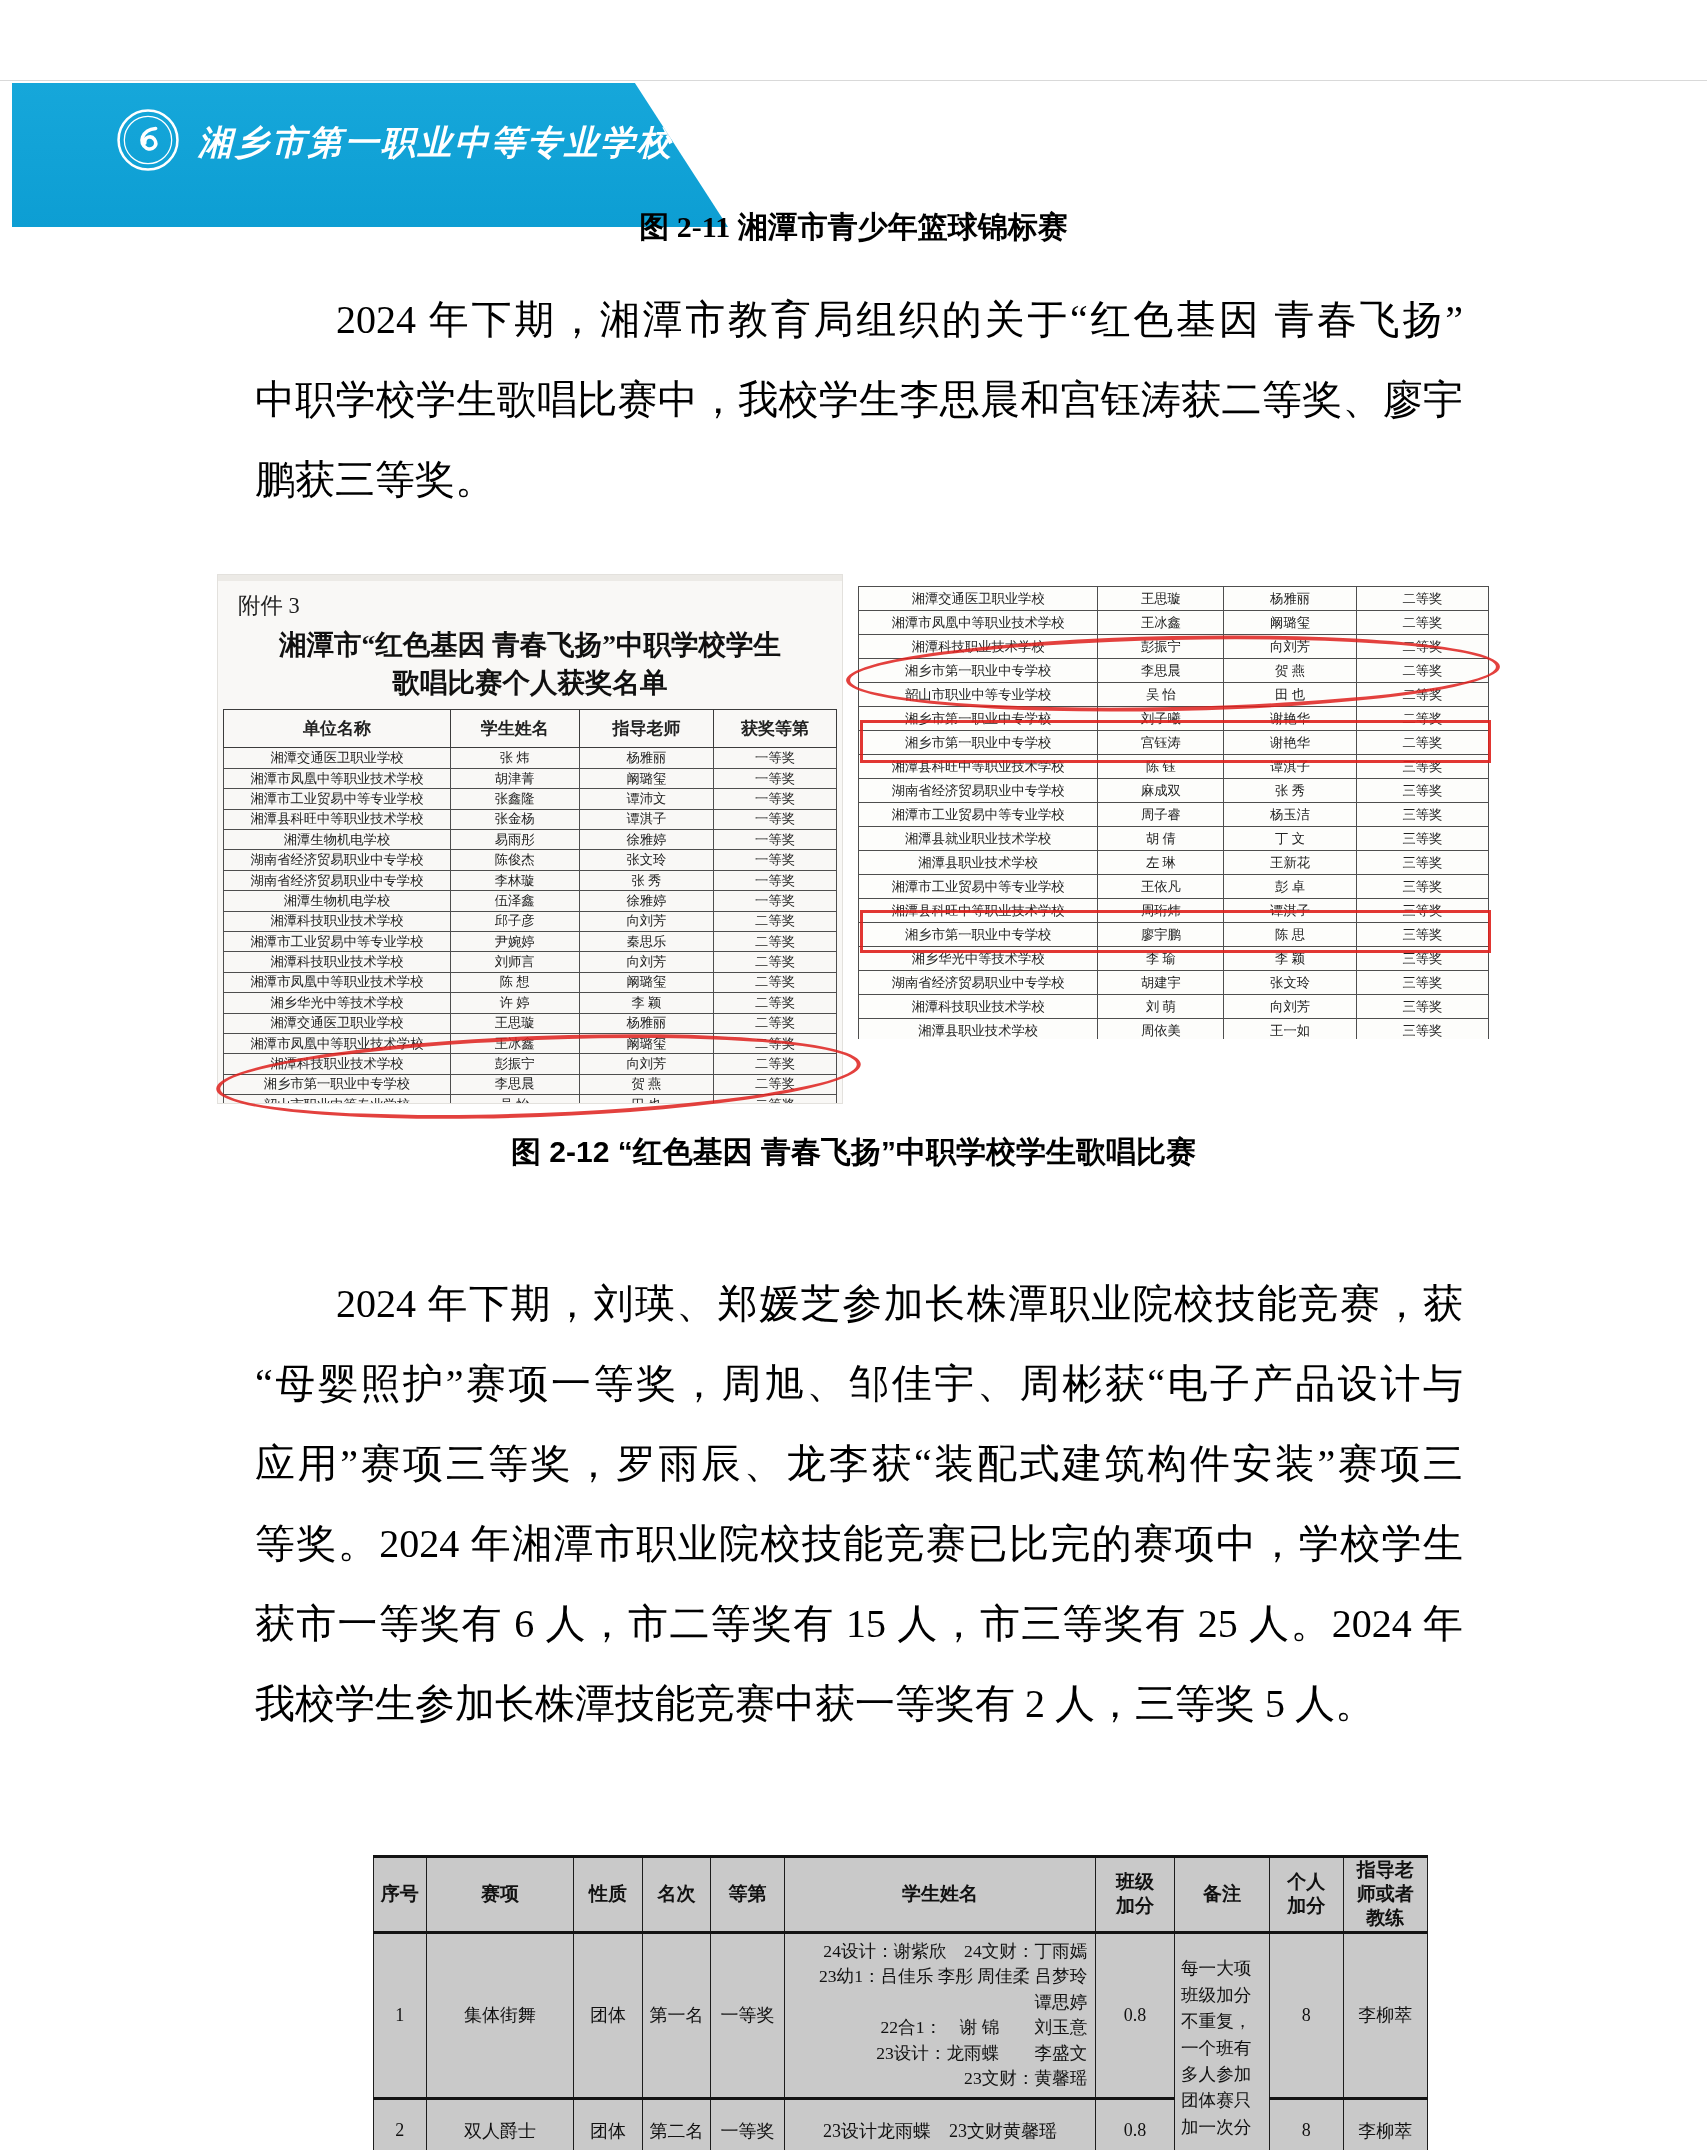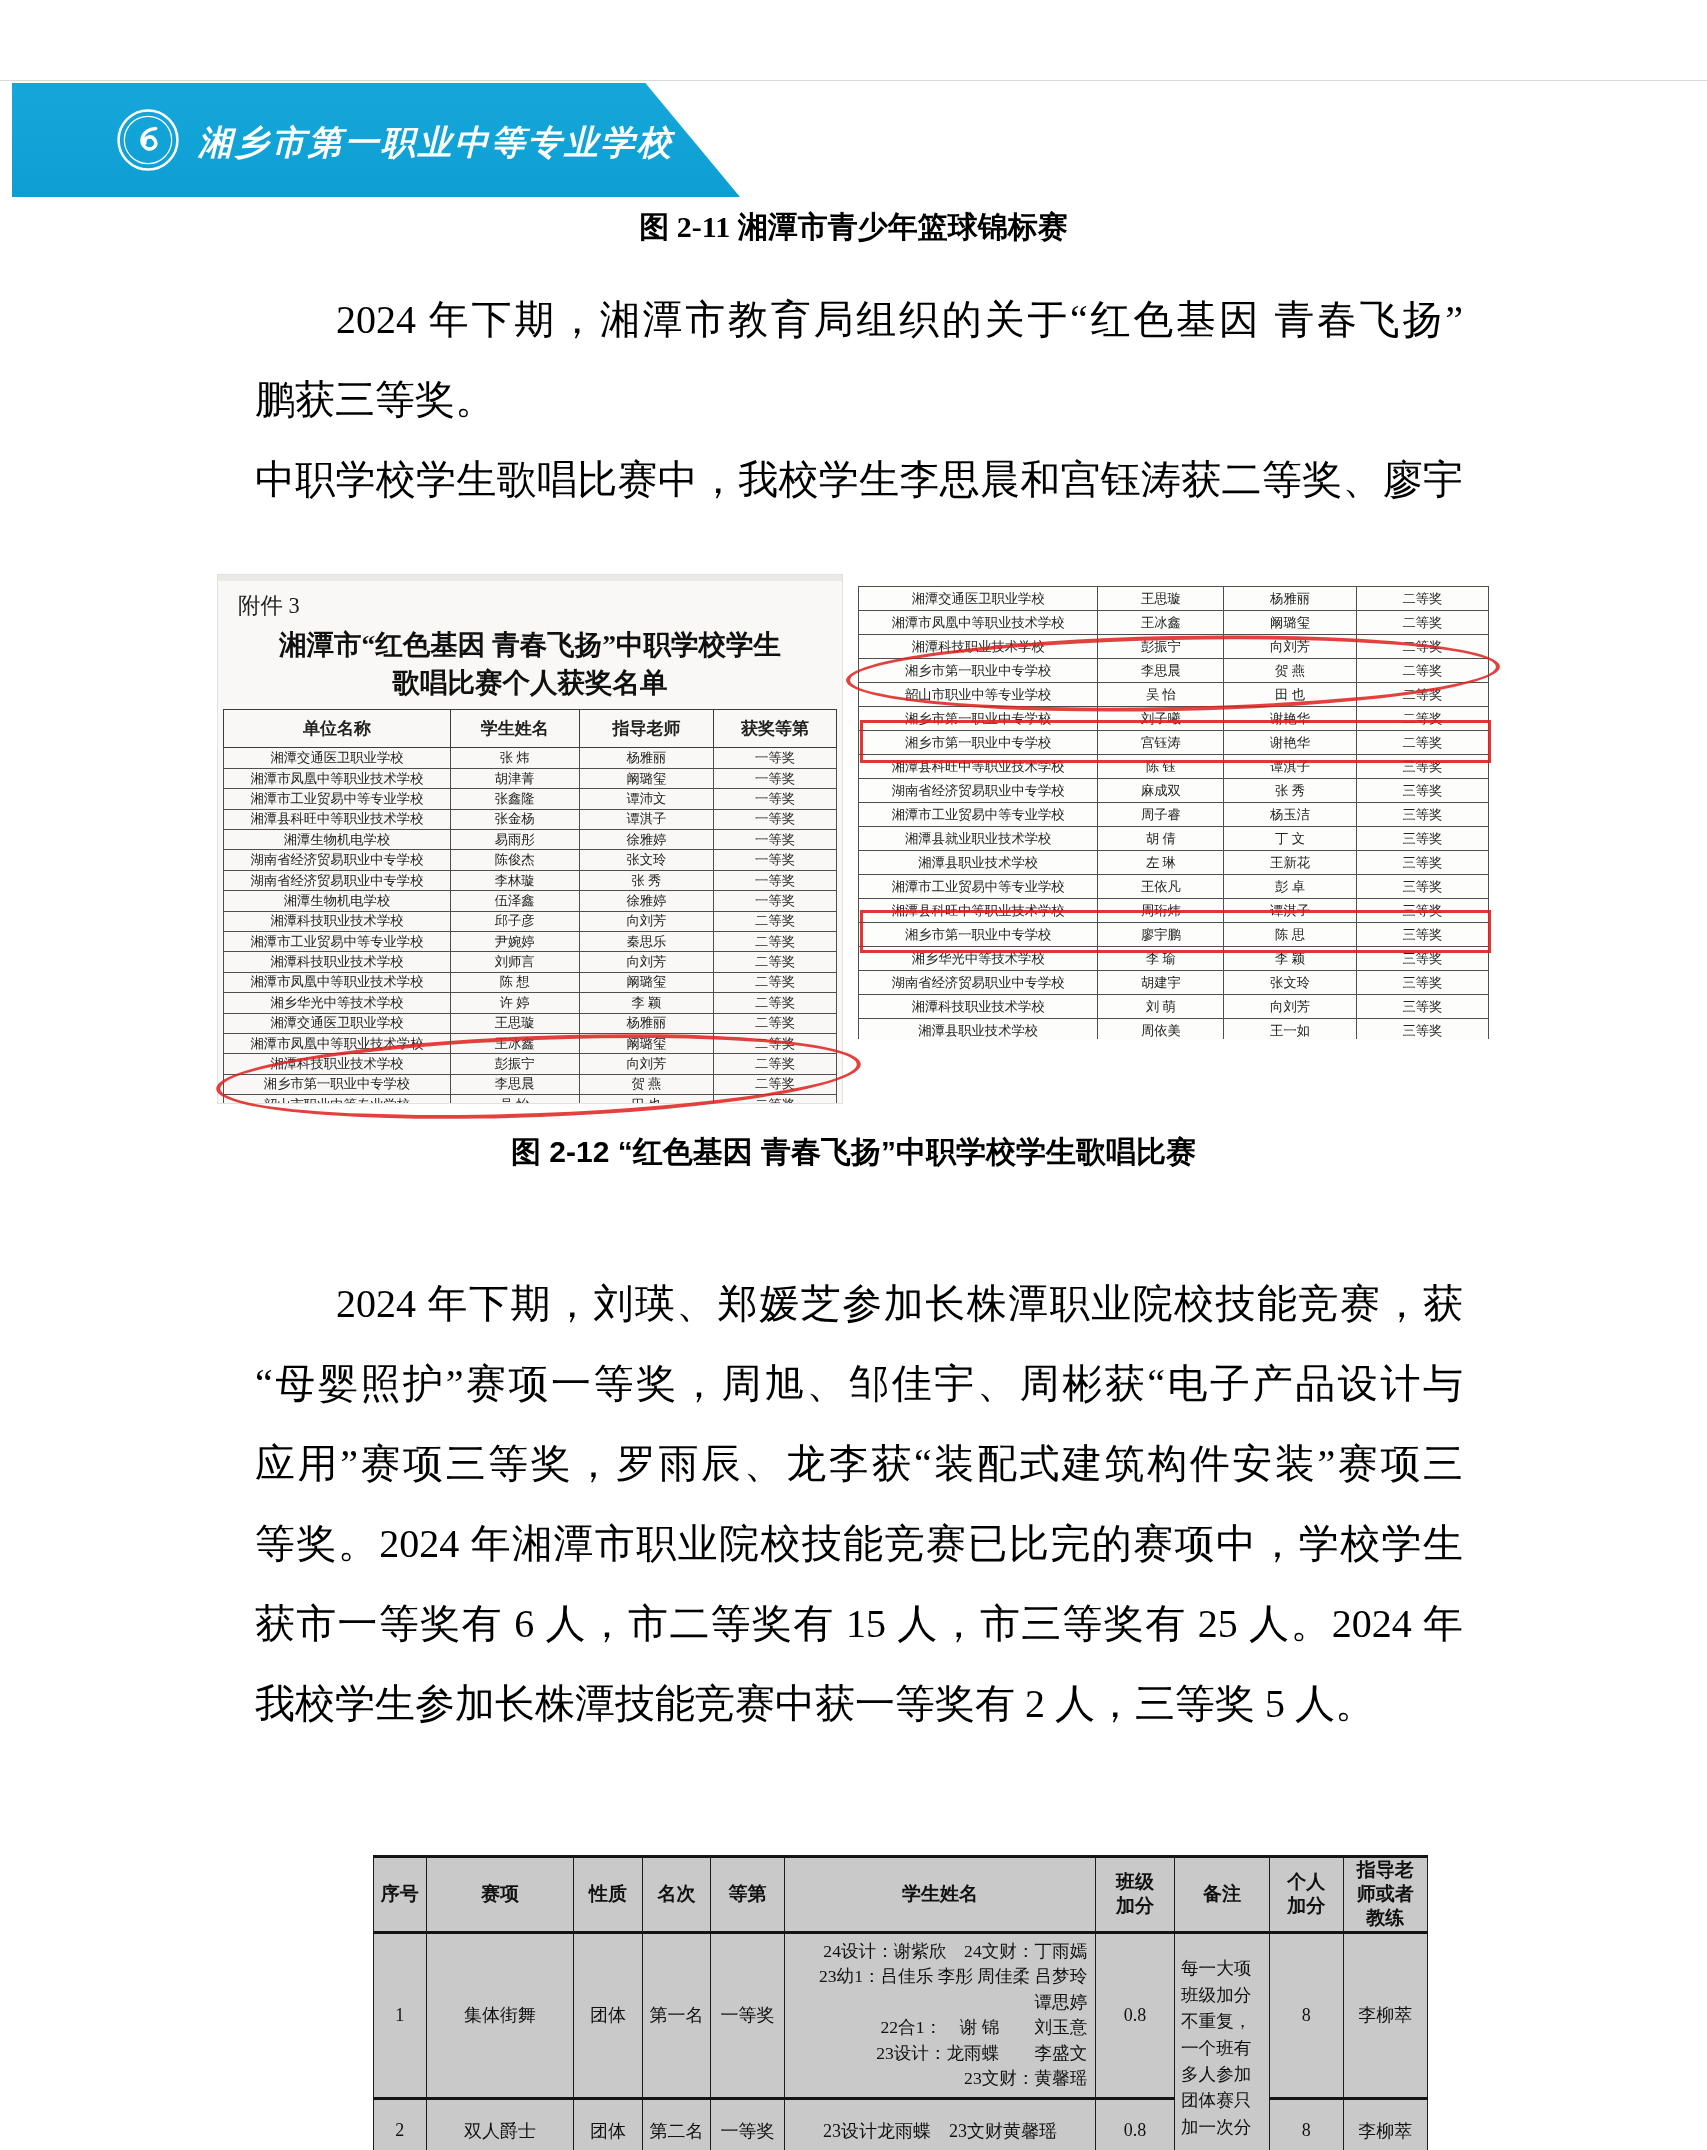--- a/index.html
+++ b/index.html
@@ -3,24 +3,23 @@
 <meta charset="utf-8">
 <style>
   html,body{margin:0;padding:0;background:#e8e8e8;}
   #page{
     position:relative; width:1707px; height:2414px; background:#ffffff;
     font-family:"Liberation Serif","DejaVu Serif",serif; color:#000; overflow:hidden;
   }
   
   .header-topline{position:absolute;left:0;top:80px;width:1707px;height:1.3px;background:#d9d9d9;}
   .banner-blue{
-    position:absolute;left:12px;top:83px;width:716px;height:114px;
+    position:absolute;left:12px;top:83px;width:716px;height:144px;
     background:linear-gradient(180deg,#16a7da 0%,#0d9ed3 100%);
     clip-path:polygon(0 0,87% 0,100% 100%,0 100%);
-    padding-left:12px;
   }
   .logo-wrap{position:absolute;left:104px;top:25px;width:64px;height:64px;}
   .school-name{
     position:absolute;left:186px;top:37px;font-size:34px;font-weight:bold;font-style:italic;
     color:#ffffff;letter-spacing:2.6px;white-space:nowrap;
     font-family:"Liberation Serif","DejaVu Serif",serif;
   }
   .banner-right{
     position:absolute;left:743px;top:83px;width:964px;height:114px;
     clip-path:polygon(4% 0,100% 0,100% 100%,0 100%);
@@ -121,22 +120,22 @@
       </svg>
     </div>
     <div class="school-name">湘乡市第一职业中等专业学校</div>
   </div>
 
 
   <div class="fig-caption" id="caption-2-11">图  2-11  湘潭市青少年篮球锦标赛</div>
 
   <div class="para" id="para1">
     <div class="pline jline indent">2024 年下期，湘潭市教育局组织的关于“红色基因  青春飞扬”</div>
+    <div class="pline jline">中职学校学生歌唱比赛中，我校学生李思晨和宫钰涛获二等奖、廖宇</div>
     <div class="pline">鹏获三等奖。</div>
-    <div class="pline jline">中职学校学生歌唱比赛中，我校学生李思晨和宫钰涛获二等奖、廖宇</div>
   </div>
 
   <div class="scan" id="scan-left">
     <div class="scan-topband"></div>
     <div class="attachment-label">附件 3</div>
     <div class="attachment-title">
       <div>湘潭市“红色基因  青春飞扬”中职学校学生</div>
       <div>歌唱比赛个人获奖名单</div>
     </div>
     <table class="scan-table">

